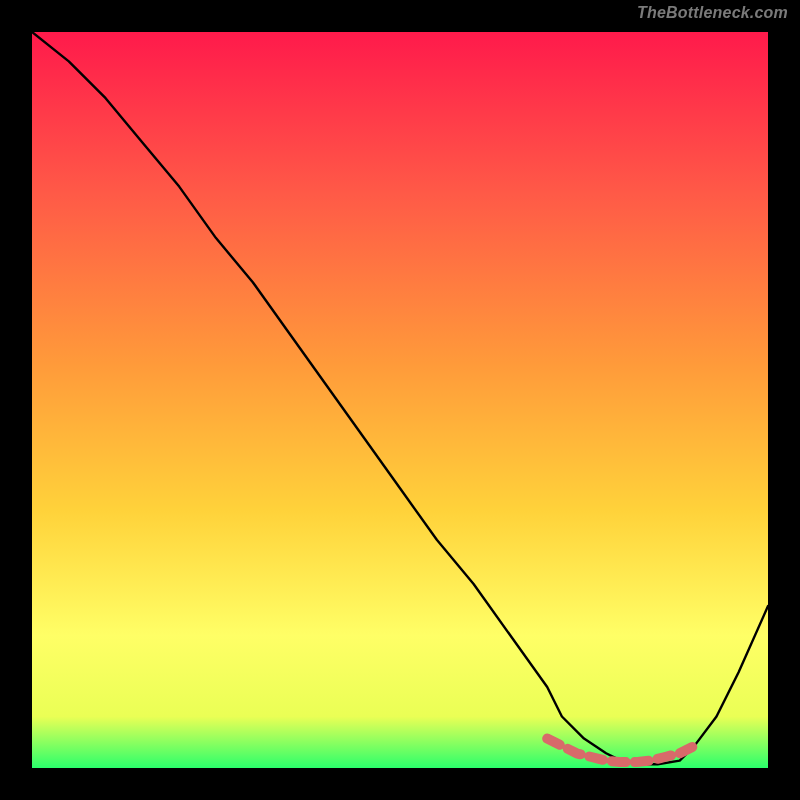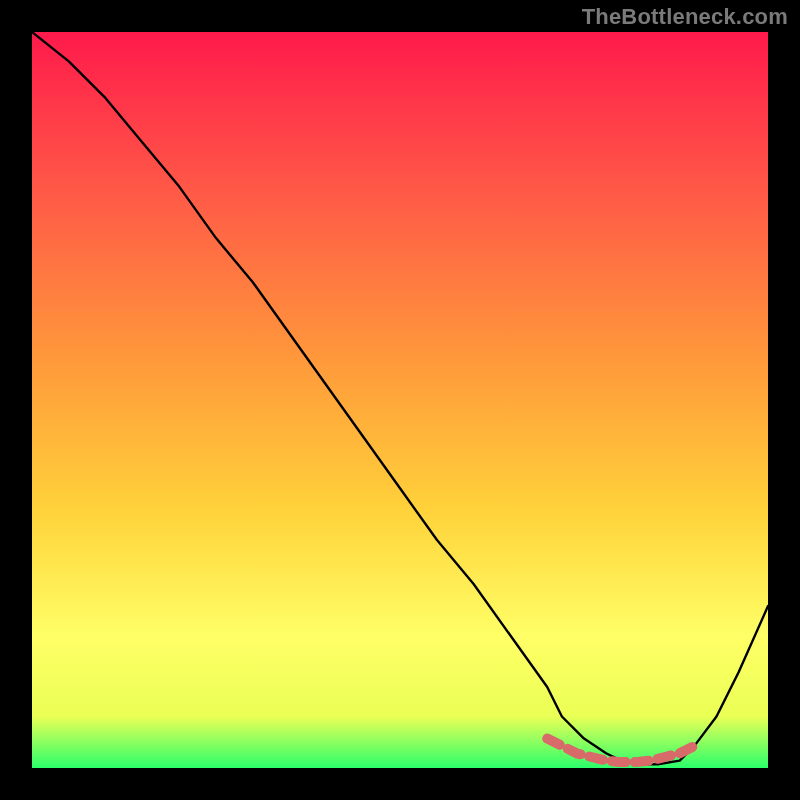--- a/index.html
+++ b/index.html
@@ -17,24 +17,25 @@
     top: 0;
     width: 800px;
     height: 800px;
     background: #000;
   }
   .watermark {
     position: absolute;
     top: 4px;
     right: 12px;
     color: #7a7a7a;
-    font-size: 22px;
+    font-size: 16px;
     font-weight: 600;
     letter-spacing: 0.2px;
     user-select: none;
+    font-style: italic;
   }
   .plot {
     position: absolute;
     left: 32px;
     top: 32px;
     width: 736px;
     height: 736px;
   }
   svg { display: block; }
 </style>

